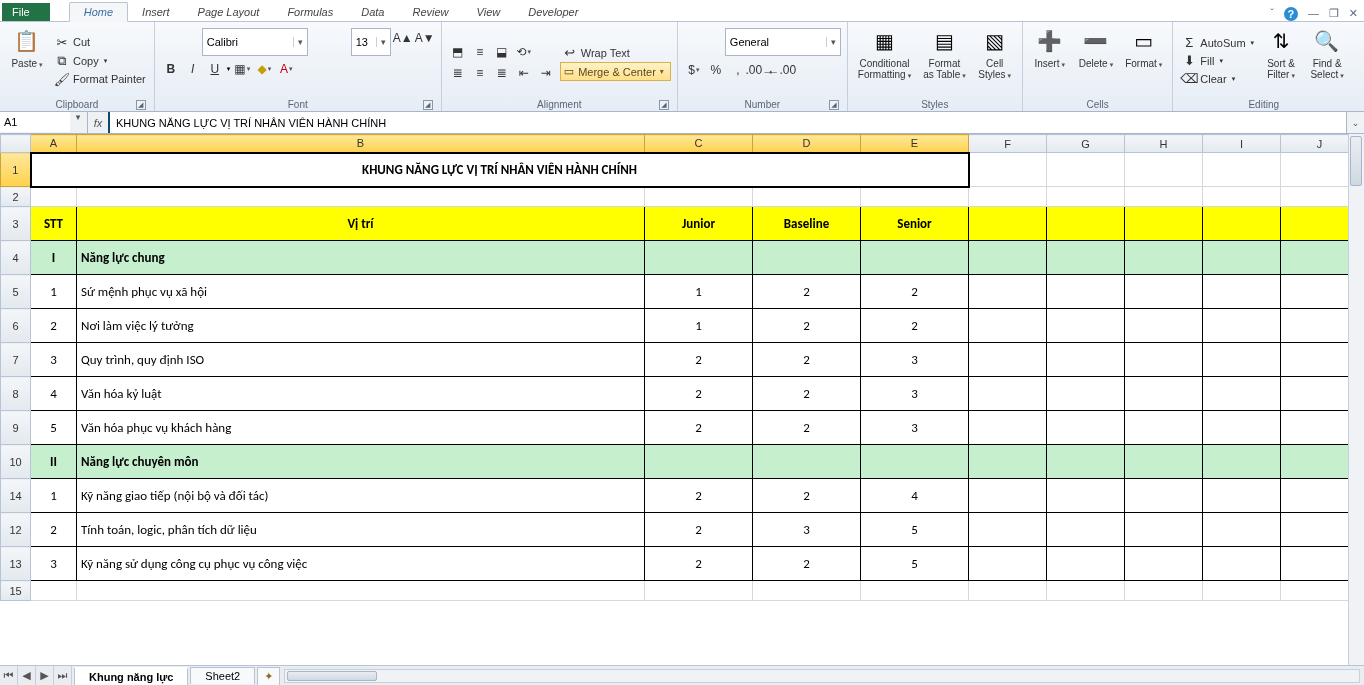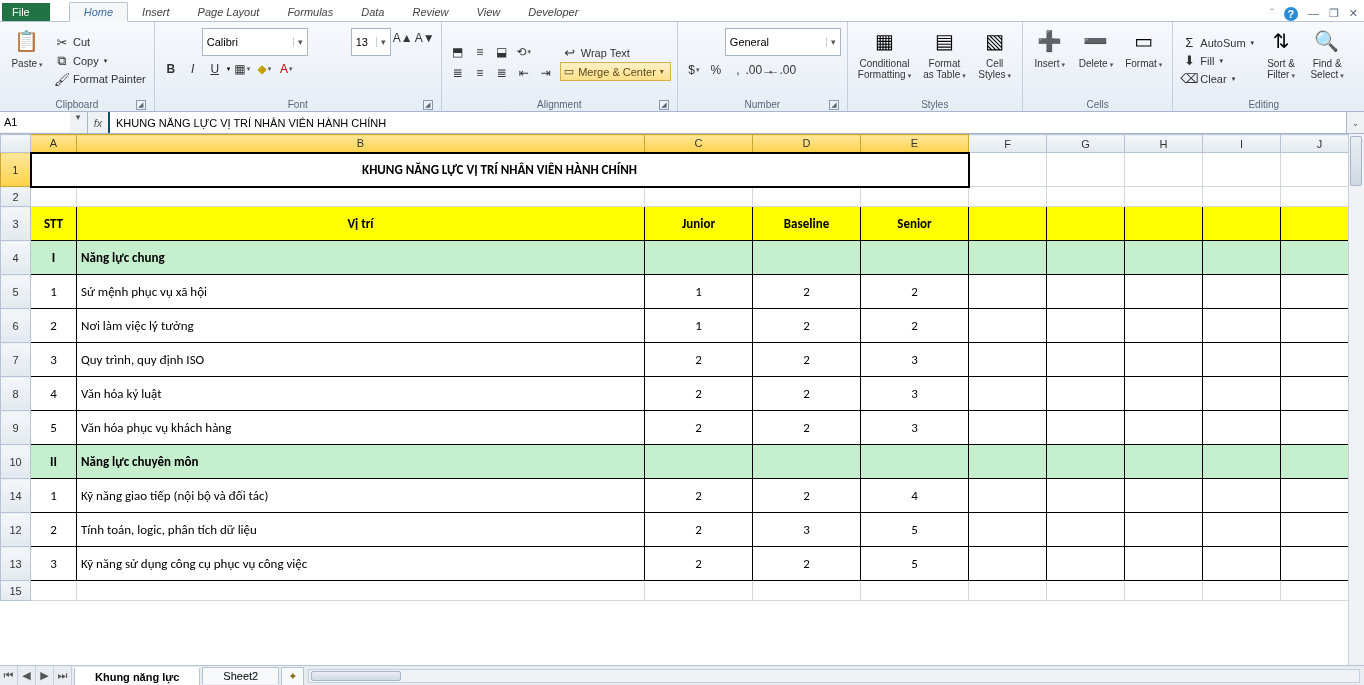--- a/index.html
+++ b/index.html
@@ -63,21 +63,21 @@
 .section-row td.cell{ background:#c6efce; font-weight:bold; border:1px solid #000;}
 .data-row td.cell{ border:1px solid #000;}
 .data-row td.cell.num{ text-align:center;}
 .data-row td.cell.stt{ text-align:center;}
 col.cA{width:46px;} col.cB{width:568px;} col.cC{width:108px;} col.cD{width:108px;} col.cE{width:108px;}
 col.cR{width:78px;}
 
 
 .sheetbar{ position:absolute; left:0; right:0; bottom:0; height:20px; background:#e9edf2; border-top:1px solid #b7c4d6; display:flex; align-items:center; font-size:11px;}
 .navbtn{ width:18px; text-align:center; color:#555; border-right:1px solid #c5d0de; height:100%; display:flex;align-items:center;justify-content:center;}
-.stab{ padding:2px 20px; border:1px solid #b7c4d6; border-bottom:0; background:#f7f9fb; margin-left:2px; border-radius:0 0 0 0;}
+.stab{ padding:2px 14px; border:1px solid #b7c4d6; border-bottom:0; background:#f7f9fb; margin-left:2px; border-radius:0 0 0 0;}
 .stab.active{ background:#fff; font-weight:bold; border-top:2px solid #fff;}
 .stab.plus{ padding:2px 6px; color:#8a6d1e;}
 .hscroll{ flex:1; height:14px; margin:0 4px; background:#f0f2f5; border:1px solid #c5d0de; position:relative;}
 .hscroll .thumb{ position:absolute; left:2px; top:1px; height:10px; width:90px; background:linear-gradient(#eaeef3,#cfd8e2); border:1px solid #a9b6c8; border-radius:2px;}
 
 
 .vsb{ position:absolute; top:134px; right:0; bottom:20px; width:16px; background:#f0f2f5; border-left:1px solid #c5d0de;}
 .vsb .thumb{ position:absolute; top:2px; left:1px; width:12px; height:50px; background:linear-gradient(#eaeef3,#cfd8e2); border:1px solid #a9b6c8; border-radius:2px;}
 
 .dd-caret::after{content:"▾"; font-size:7px; margin-left:2px; color:#555;}

